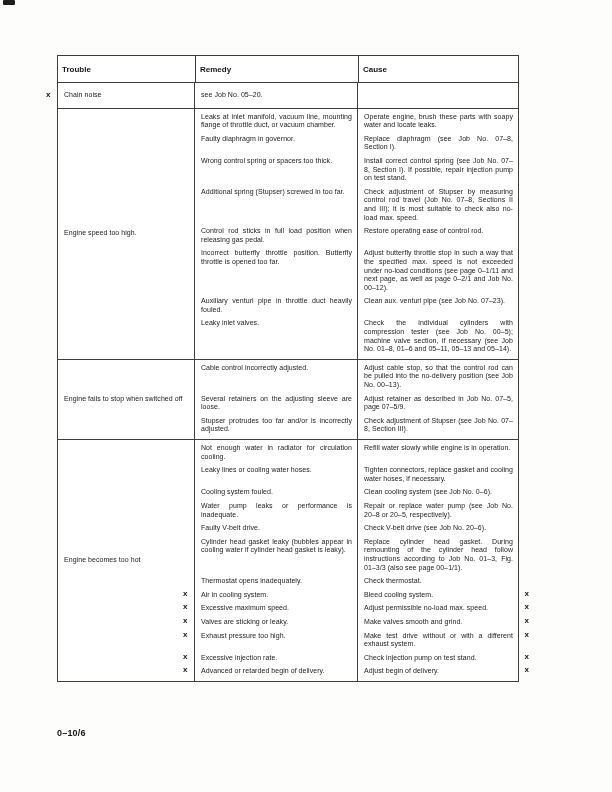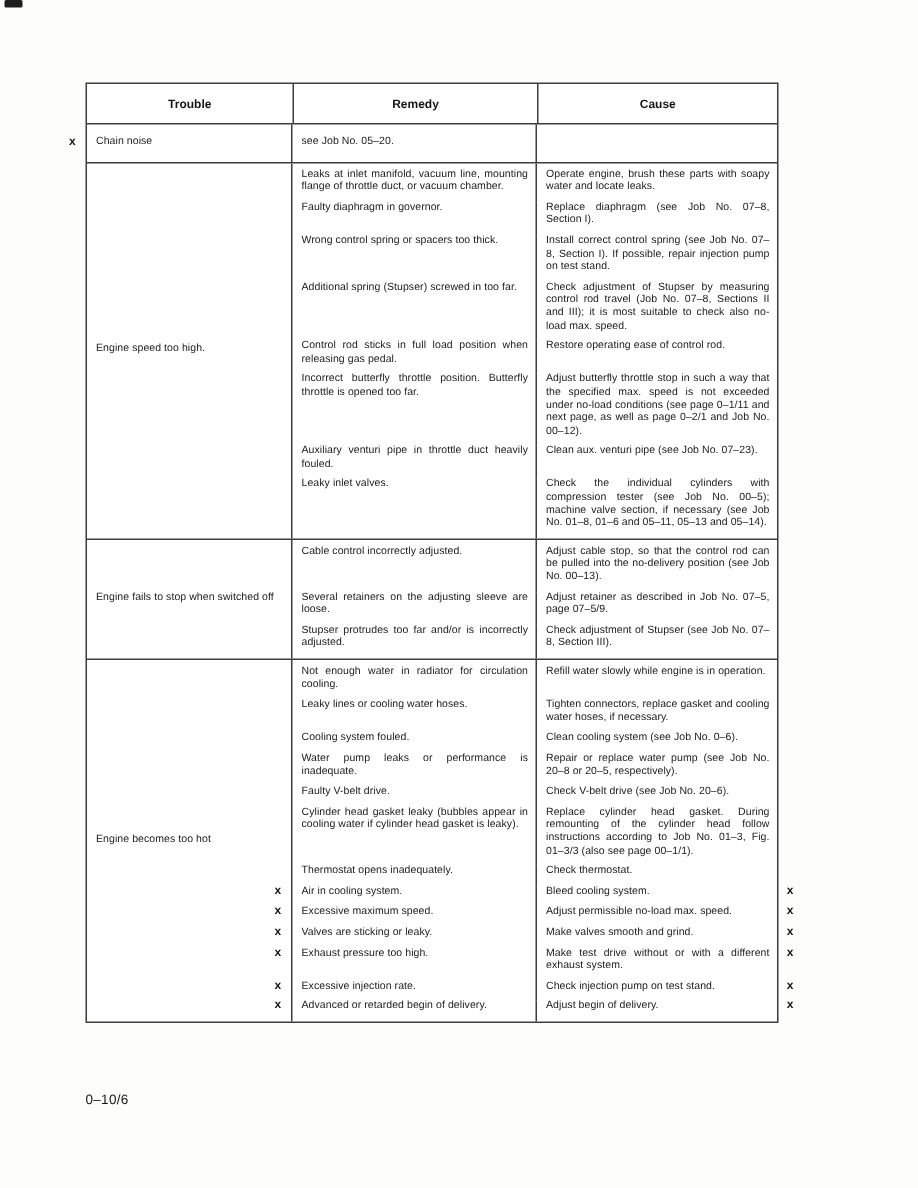--- a/index.html
+++ b/index.html
@@ -33,21 +33,21 @@
     width: 462px;
     border: 1px solid #3d3d3d;
     background: #fff;
     box-sizing: border-box;
   }
   .thead {
     display: grid;
     grid-template-columns: 137px 163px 1fr;
   }
   .th {
-    text-align: center;
+    text-align: left;
     font-weight: bold;
     font-size: 8px;
     color: #161616;
     padding: 9px 4px 8px 4px;
   }
   .th + .th { border-left: 1px solid #3d3d3d; }
   .trow {
     display: grid;
     grid-template-columns: 137px 1fr;
     border-top: 1px solid #3d3d3d;
@@ -93,21 +93,21 @@
     color: #151515;
   }
   .mx.l { left: -12px; top: -1px; }
   .mx.r { right: -11px; top: -1px; }
   .cell-trouble .mx.l { top: 50%; transform: translateY(-54%); }
   .footer {
     position: absolute;
     left: 57px;
     top: 728px;
     font-size: 9px;
-    font-weight: normal;
+    font-weight: bold;
     color: #161616;
     letter-spacing: 0.2px;
   }
 </style>
 </head>
 <body>
 
 <div class="page">
 
   <div class="artifact"></div>

